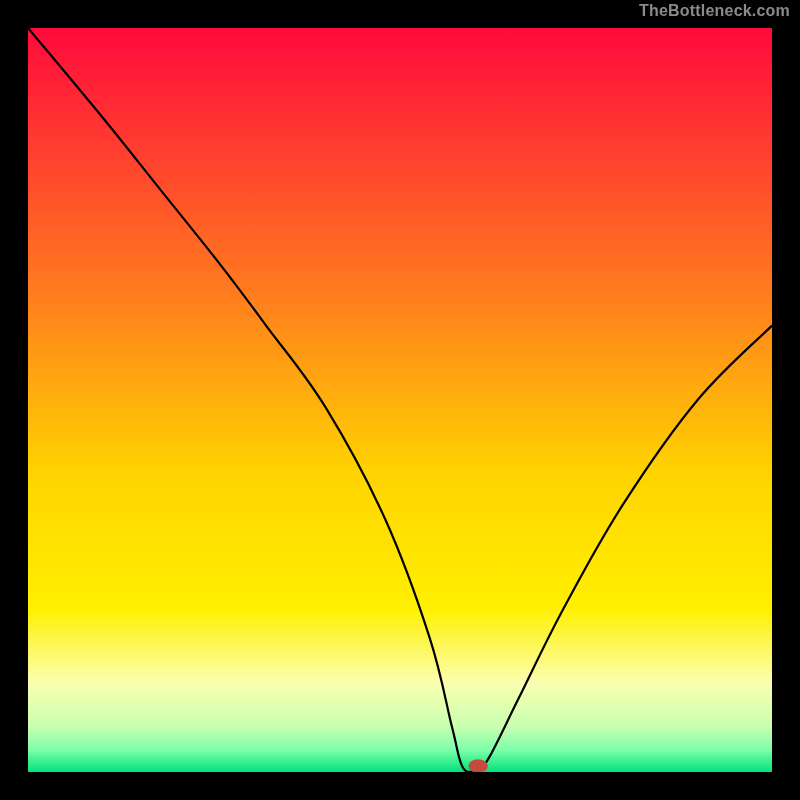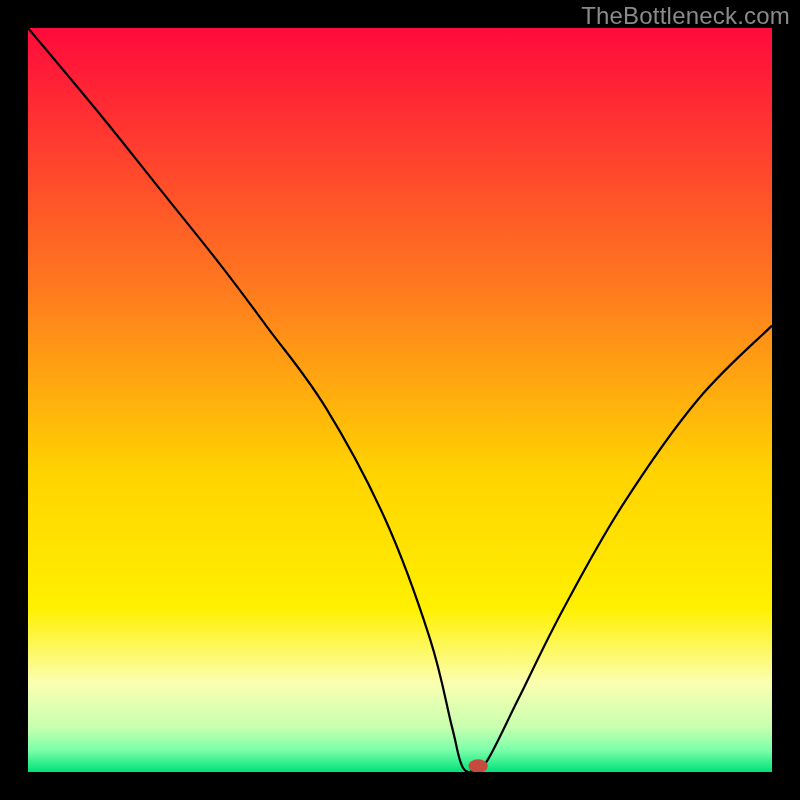--- a/index.html
+++ b/index.html
@@ -15,22 +15,22 @@
     position: relative;
     width: 800px;
     height: 800px;
     background: #000;
   }
   .watermark {
     position: absolute;
     top: 2px;
     right: 10px;
     color: #8a8a8a;
-    font-size: 24px;
-    font-weight: 400;
+    font-size: 16px;
+    font-weight: 700;
     letter-spacing: 0.2px;
     z-index: 5;
     text-align: right;
   }
   .plot-area {
     position: absolute;
     left: 28px;
     top: 28px;
     width: 744px;
     height: 744px;

